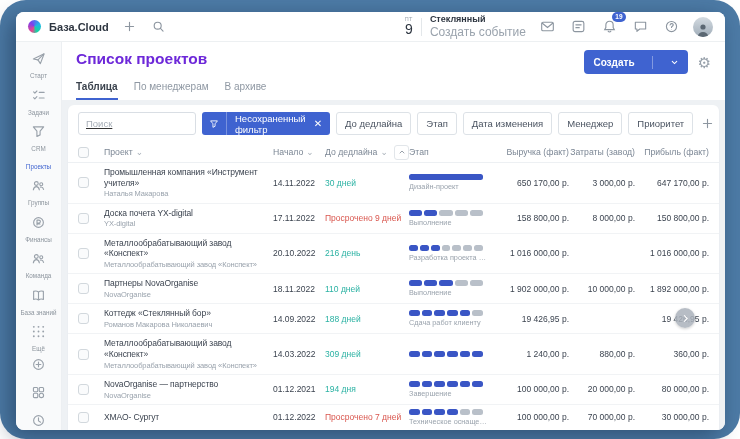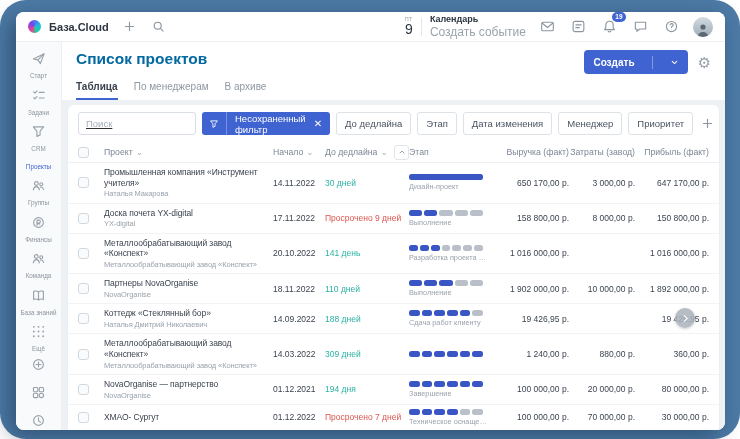--- a/index.html
+++ b/index.html
@@ -40,21 +40,21 @@
     width:100%; cursor:pointer; }
   .s-label { font-size:6.3px; color:#8d959e; text-align:center; line-height:1.2; }
   .s-item.active .s-label { color:#3f63d0; }
   .proj-dot { width:14px; height:14px; border-radius:50%;
     background:conic-gradient(from 120deg,#20c4c9,#2e57c9 55%,#152c66 85%,#20c4c9); }
   .s-bottom { margin-top:auto; display:flex; flex-direction:column; gap:9px; padding-bottom:4px; }
 
   .main { flex:1; min-width:0; background:#eef1f4; display:flex; flex-direction:column; }
   .page-head { background:#fff; padding:8px 14px 0 14px; }
   .ph-top { display:flex; align-items:flex-start; justify-content:space-between; }
-  h1 { font-size:15.5px; font-weight:700; color:#0369a1; }
+  h1 { font-size:15.5px; font-weight:700; color:#6d28d9; }
   .ph-actions { display:flex; align-items:center; gap:10px; }
   .btn-create { display:flex; align-items:center; gap:17px; background:#3f63d0; border:none; color:#fff;
     font-size:10px; font-weight:600; height:24px; padding:0 9px; border-radius:4px; cursor:pointer;
     font-family:inherit; }
   .bc-sep { width:1px; height:13px; background:rgba(255,255,255,.35); }
   .gear { font-size:15px; color:#98a1ab; cursor:pointer; line-height:1; }
   .tabs { display:flex; gap:16px; margin-top:7px; }
   .tab { font-size:10px; color:#8f98a3; padding-bottom:6px; border-bottom:2px solid transparent; cursor:pointer; }
   .tab.active { color:#3a424d; font-weight:600; border-bottom-color:#3f63d0; }
 
@@ -128,21 +128,21 @@
         </button>
       </div>
       <div class="tb-right">
         <div class="cal">
           <div class="cal-date">
             <span class="cal-wd">ПТ</span>
             <span class="cal-day">9</span>
           </div>
           <div class="cal-sep"></div>
           <div>
-            <div class="cal-title">Календарь</div>
+            <div class="cal-title">Стеклянный</div>
             <div class="cal-sub">Создать событие</div>
           </div>
         </div>
         <button class="tb-ic">
           <svg width="15" height="15" viewBox="0 0 16 16" fill="none" stroke="#8d96a0" stroke-width="1.2" stroke-linecap="round">
               <rect x="1.8" y="3.5" width="12.4" height="9" rx="1.4"></rect>
               <path d="M2.5 4.6L8 9l5.5-4.4"></path>
             </svg>
         </button>
         <button class="tb-ic">
@@ -396,21 +396,21 @@
     <span class="money">8 000,00 р.</span>
     <span class="money">150 800,00 р.</span>
   </div>
   <div class="gridrow trow">
     <span class="cb"></span>
     <span>
       <div class="rname">Металлообрабатывающий завод «Конспект»</div>
       <div class="rsub">Металлообрабатывающий завод «Конспект»</div>
     </span>
     <span class="rstart">20.10.2022</span>
-    <span class="rdl ok">141 день</span>
+    <span class="rdl ok">216 день</span>
     <span>
       <span class="stage-bar">
                     <span class="seg on"></span>
                     <span class="seg on"></span>
                     <span class="seg on"></span>
                     <span class="seg"></span>
                     <span class="seg"></span>
                     <span class="seg"></span>
                     <span class="seg"></span>
                   </span>
@@ -439,21 +439,21 @@
       <div class="stage-label">Выполнение</div>
     </span>
     <span class="money">1 902 000,00 р.</span>
     <span class="money">10 000,00 р.</span>
     <span class="money">1 892 000,00 р.</span>
   </div>
   <div class="gridrow trow">
     <span class="cb"></span>
     <span>
       <div class="rname">Коттедж «Стеклянный бор»</div>
-      <div class="rsub">Наталья Дмитрий Николаевич</div>
+      <div class="rsub">Романов Макарова Николаевич</div>
     </span>
     <span class="rstart">14.09.2022</span>
     <span class="rdl ok">188 дней</span>
     <span>
       <span class="stage-bar">
                     <span class="seg on"></span>
                     <span class="seg on"></span>
                     <span class="seg on"></span>
                     <span class="seg on"></span>
                     <span class="seg on"></span>

